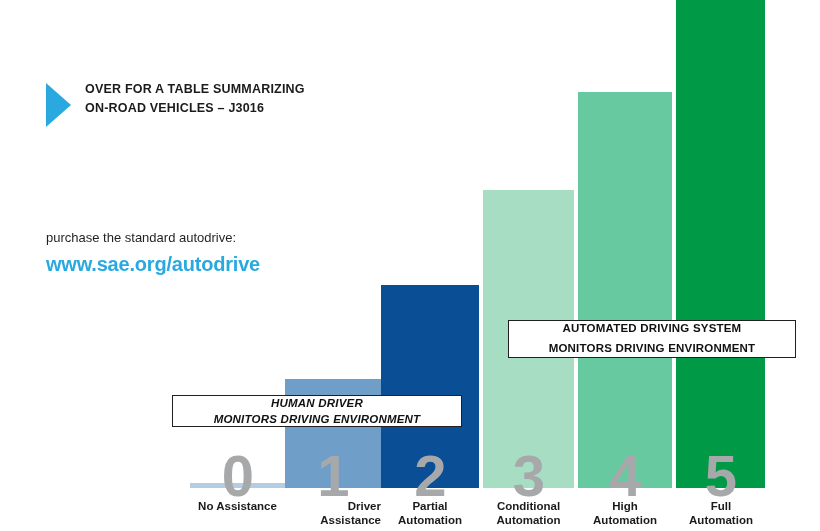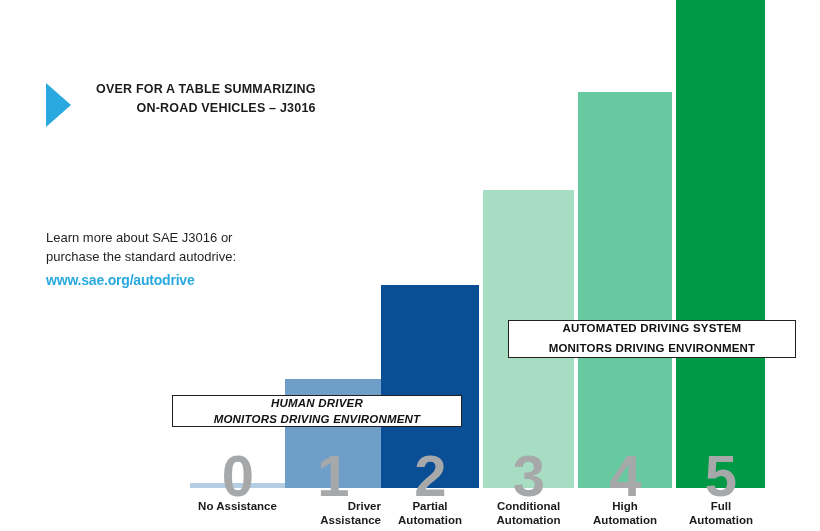--- a/index.html
+++ b/index.html
@@ -43,31 +43,31 @@
     line-height:1.35;letter-spacing:.2px;
   }
 
   
   #promo{position:absolute;left:46px;top:80px;display:flex;align-items:flex-start;}
   #promo-triangle{
     width:0;height:0;margin-top:3px;
     border-top:22px solid transparent;border-bottom:22px solid transparent;
     border-left:25px solid #29a9e0;
   }
-  #promo-text{margin-left:25px;text-align:right;}
+  #promo-text{margin-left:14px;}
   #promo-text span{
     display:block;font-size:12.5px;font-weight:bold;color:#1b1b1b;
     line-height:1.48;letter-spacing:.2px;
   }
 
   
   #learn{position:absolute;left:46px;top:229px;}
   #learn .ln{display:block;font-size:13px;color:#231f20;line-height:1.45;}
   #learn .url{
-    display:block;margin-top:5px;font-size:14px;font-weight:bold;color:#29a9e0;
+    display:block;margin-top:5px;font-size:20px;font-weight:bold;color:#29a9e0;
     letter-spacing:-.2px;
   }
 </style>
 </head>
 <body>
 
 <div id="stage">
 
   <div class="bar b0" style="left:190px;width:95px;height:5px;"></div>
   <div class="bar b1" style="left:285px;width:96px;height:109px;"></div>
@@ -119,18 +119,17 @@
 
   <div id="promo">
     <div id="promo-triangle"></div>
     <div id="promo-text">
       <span>OVER FOR A TABLE SUMMARIZING</span>
       <span>ON-ROAD VEHICLES – J3016</span>
     </div>
   </div>
 
   <div id="learn">
-    <span class="ln">Learn more about SAE J3016 or</span>
     <span class="ln">purchase the standard autodrive:</span>
     <span class="url">www.sae.org/autodrive</span>
   </div>
 
 </div>
 
 </body></html>

